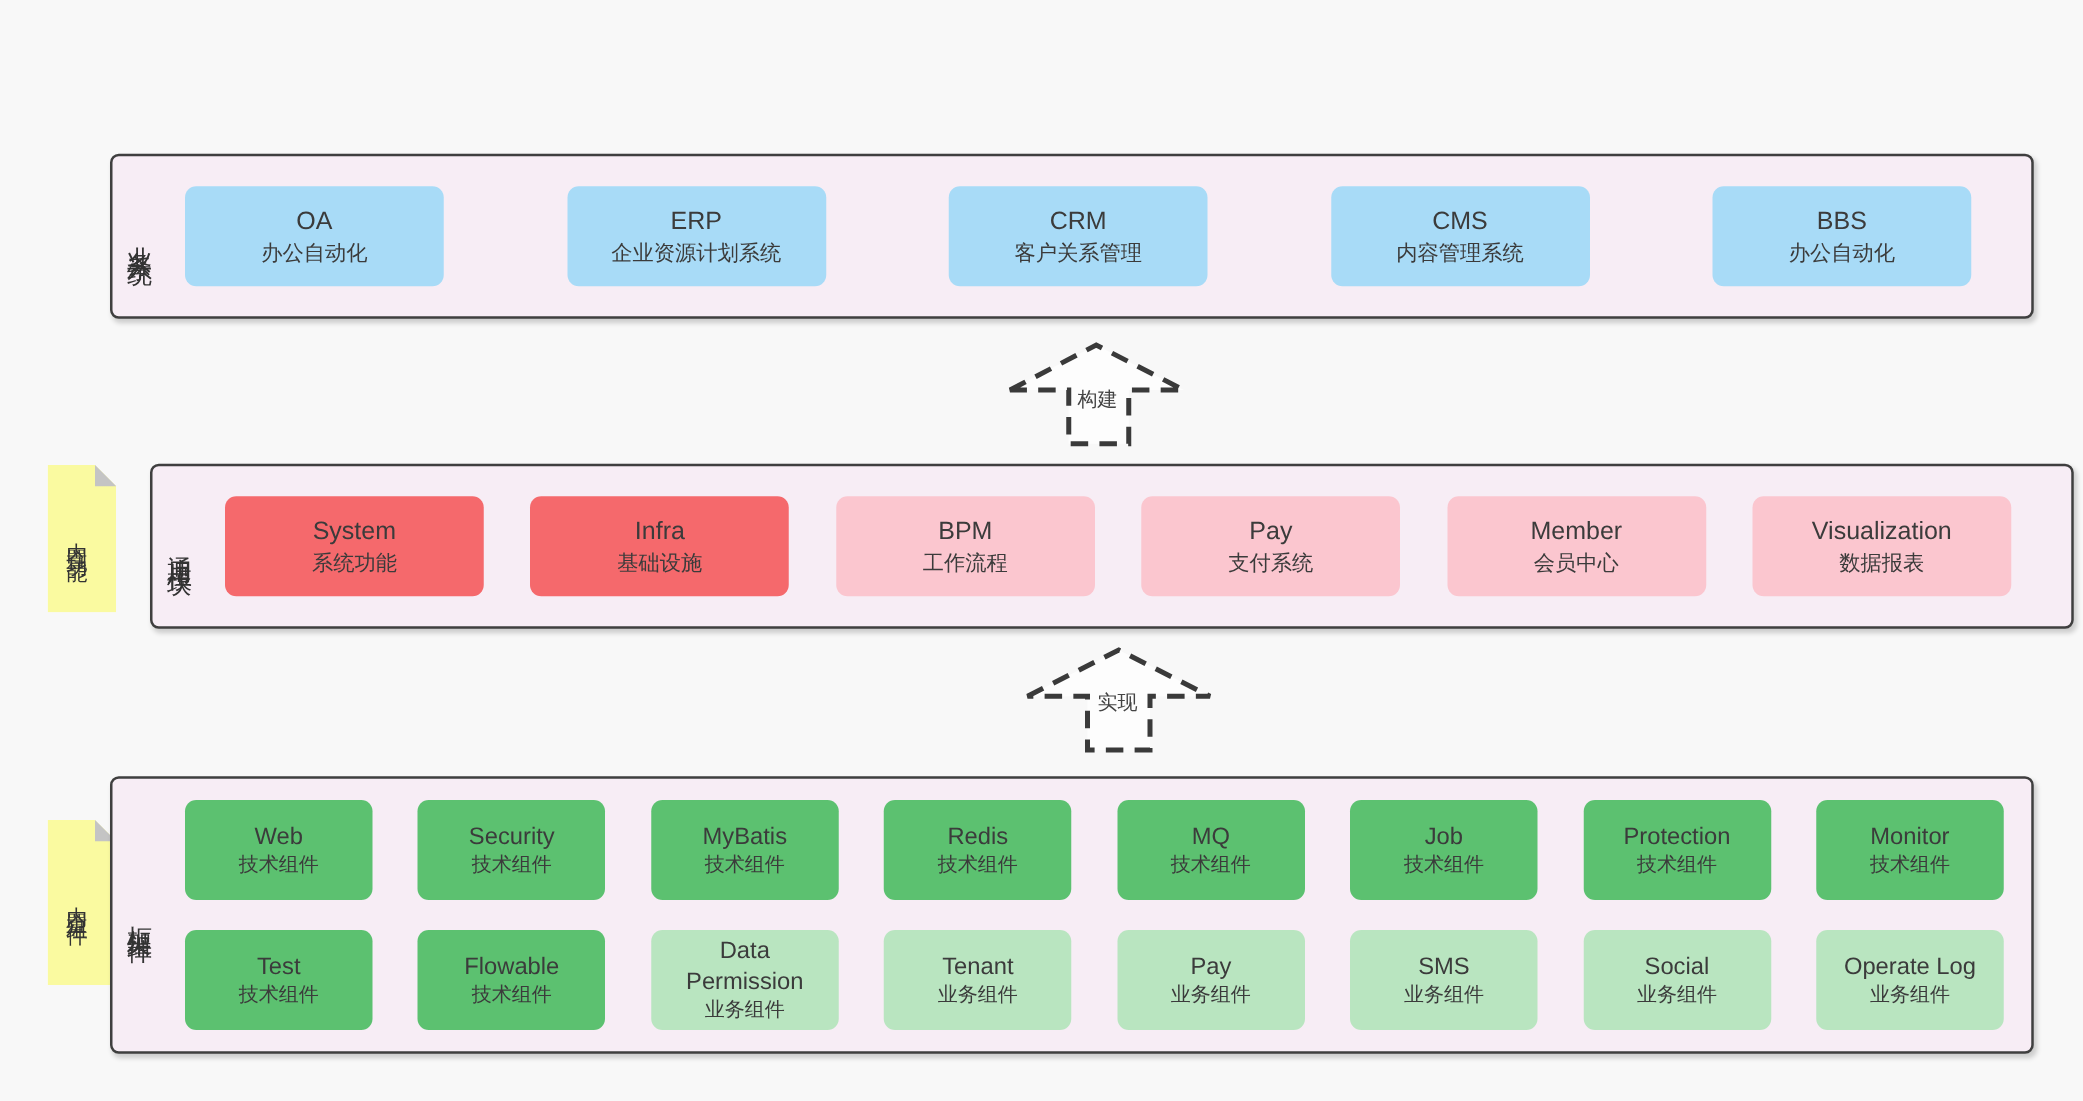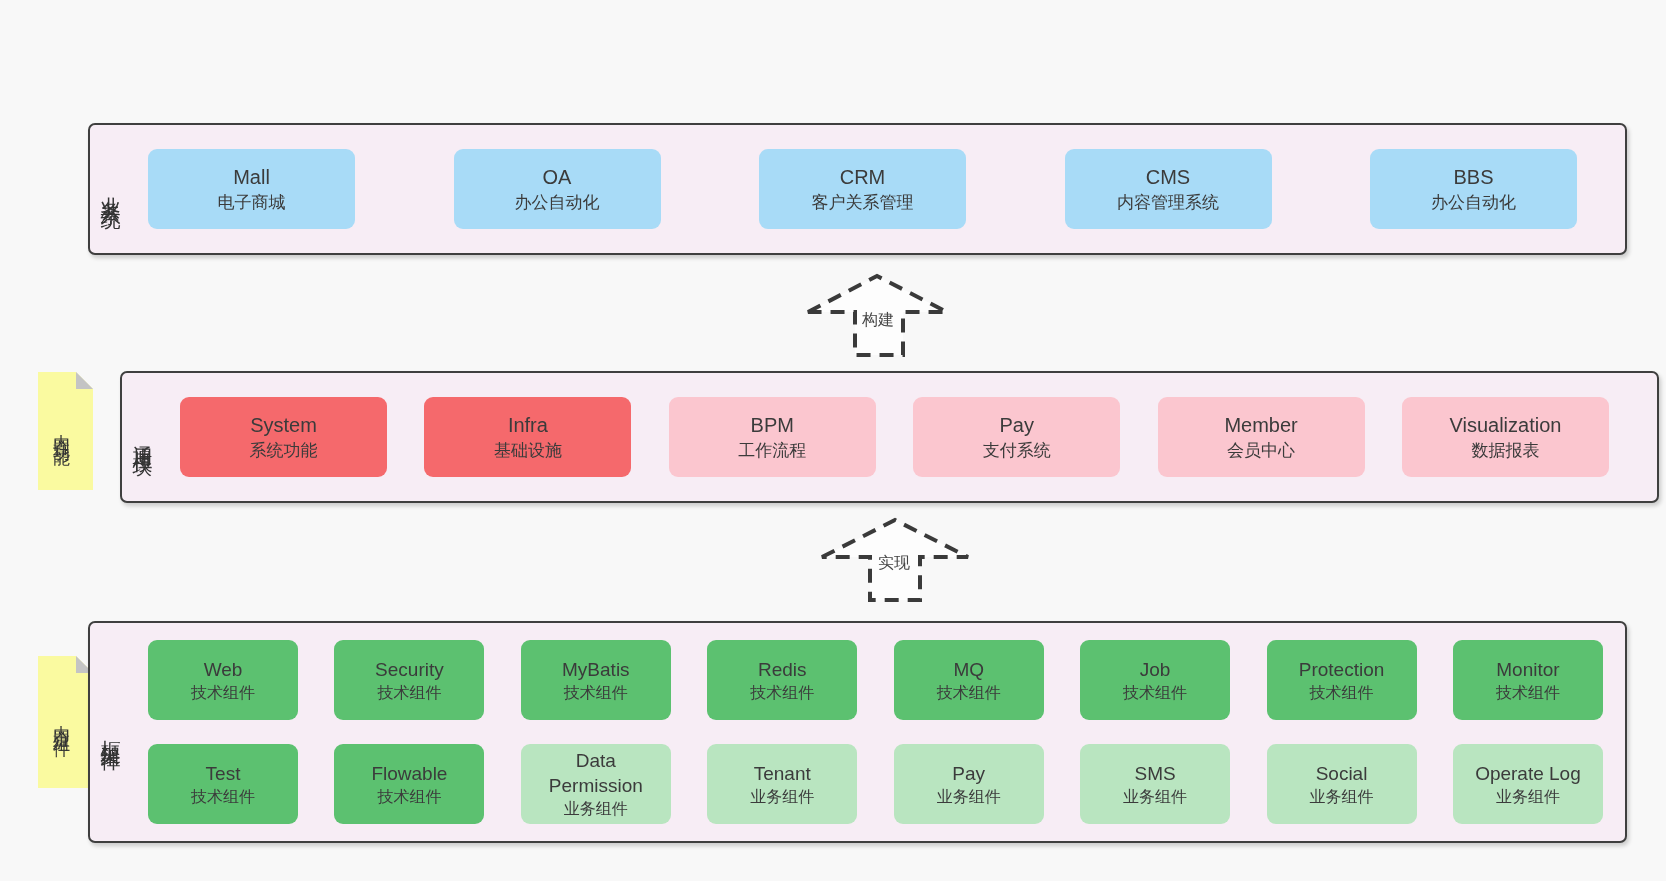--- a/index.html
+++ b/index.html
@@ -110,26 +110,26 @@
 </style>
 </head>
 <body>
 
 <div class="page">
 
   <section class="band band1">
     <div class="band-label">业务系统</div>
     <div class="boxes">
       <div class="box blue">
-        <div class="name">Mall</div>
-        <div class="desc">电子商城</div>
-      </div>
-      <div class="box blue">
         <div class="name">OA</div>
         <div class="desc">办公自动化</div>
+      </div>
+      <div class="box blue">
+        <div class="name">ERP</div>
+        <div class="desc">企业资源计划系统</div>
       </div>
       <div class="box blue">
         <div class="name">CRM</div>
         <div class="desc">客户关系管理</div>
       </div>
       <div class="box blue">
         <div class="name">CMS</div>
         <div class="desc">内容管理系统</div>
       </div>
       <div class="box blue">

